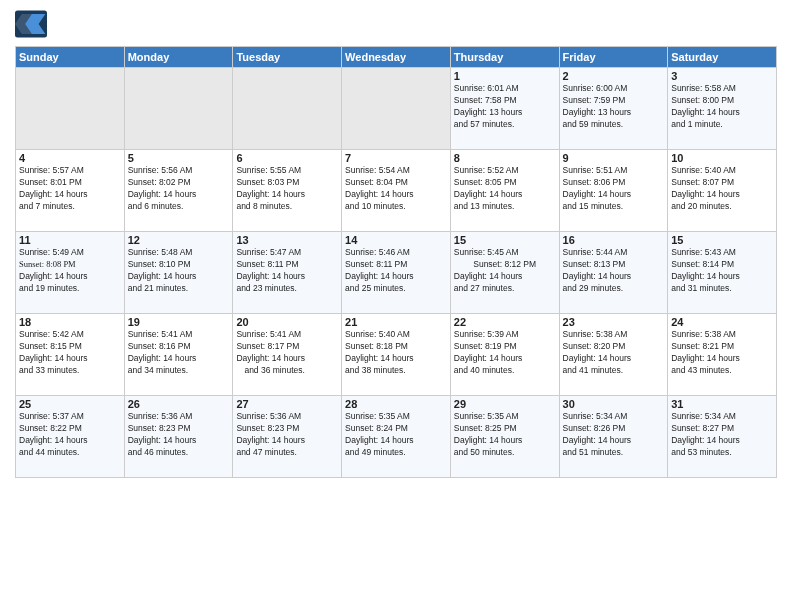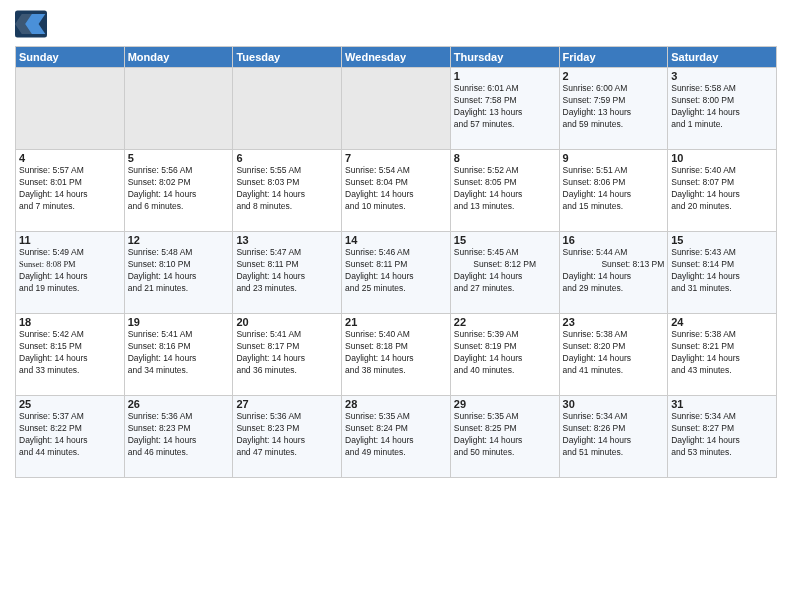--- a/index.html
+++ b/index.html
@@ -233,21 +233,21 @@
           <td>
             <span class="day-num">15</span>
             <span style="display: block; line-height: 1.4;">Sunrise: 5:45 AM</span>
             <span style="display: block; line-height: 1.4; text-align: center;">Sunset: 8:12 PM</span>
             <span style="display: block; line-height: 1.4;">Daylight: 14 hours</span>
             <span style="display: block; line-height: 1.4;">and 27 minutes.</span>
           </td>
           <td>
             <span class="day-num">16</span>
             <span style="display: block; line-height: 1.4;">Sunrise: 5:44 AM</span>
-            <span style="display: block; line-height: 1.4; text-align: right;">Sunset: 8:13 PM</span>
+            <span style="display: block; line-height: 1.4;">Sunset: 8:13 PM</span>
             <span style="display: block; line-height: 1.4;">Daylight: 14 hours</span>
             <span style="display: block; line-height: 1.4;">and 29 minutes.</span>
           </td>
           <td>
             <span class="day-num">15</span>
             <span style="display: block; line-height: 1.4;">Sunrise: 5:43 AM</span>
             <span style="display: block; line-height: 1.4;">Sunset: 8:14 PM</span>
             <span style="display: block; line-height: 1.4;">Daylight: 14 hours</span>
             <span style="display: block; line-height: 1.4;">and 31 minutes.</span>
           </td>
@@ -265,21 +265,21 @@
             <span style="display: block; line-height: 1.4;">Sunrise: 5:41 AM</span>
             <span style="display: block; line-height: 1.4;">Sunset: 8:16 PM</span>
             <span style="display: block; line-height: 1.4;">Daylight: 14 hours</span>
             <span style="display: block; line-height: 1.4;">and 34 minutes.</span>
           </td>
           <td>
             <span class="day-num">20</span>
             <span style="display: block; line-height: 1.4;">Sunrise: 5:41 AM</span>
             <span style="display: block; line-height: 1.4;">Sunset: 8:17 PM</span>
             <span style="display: block; line-height: 1.4;">Daylight: 14 hours</span>
-            <span style="display: block; line-height: 1.4;">and 36 minutes.</span>
+            <span style="display: block; line-height: 1.4; margin-left: 8px;">and 36 minutes.</span>
           </td>
           <td>
             <span class="day-num">21</span>
             <span style="display: block; line-height: 1.4;">Sunrise: 5:40 AM</span>
             <span style="display: block; line-height: 1.4;">Sunset: 8:18 PM</span>
             <span style="display: block; line-height: 1.4;">Daylight: 14 hours</span>
             <span style="display: block; line-height: 1.4;">and 38 minutes.</span>
           </td>
           <td>
             <span class="day-num">22</span>

